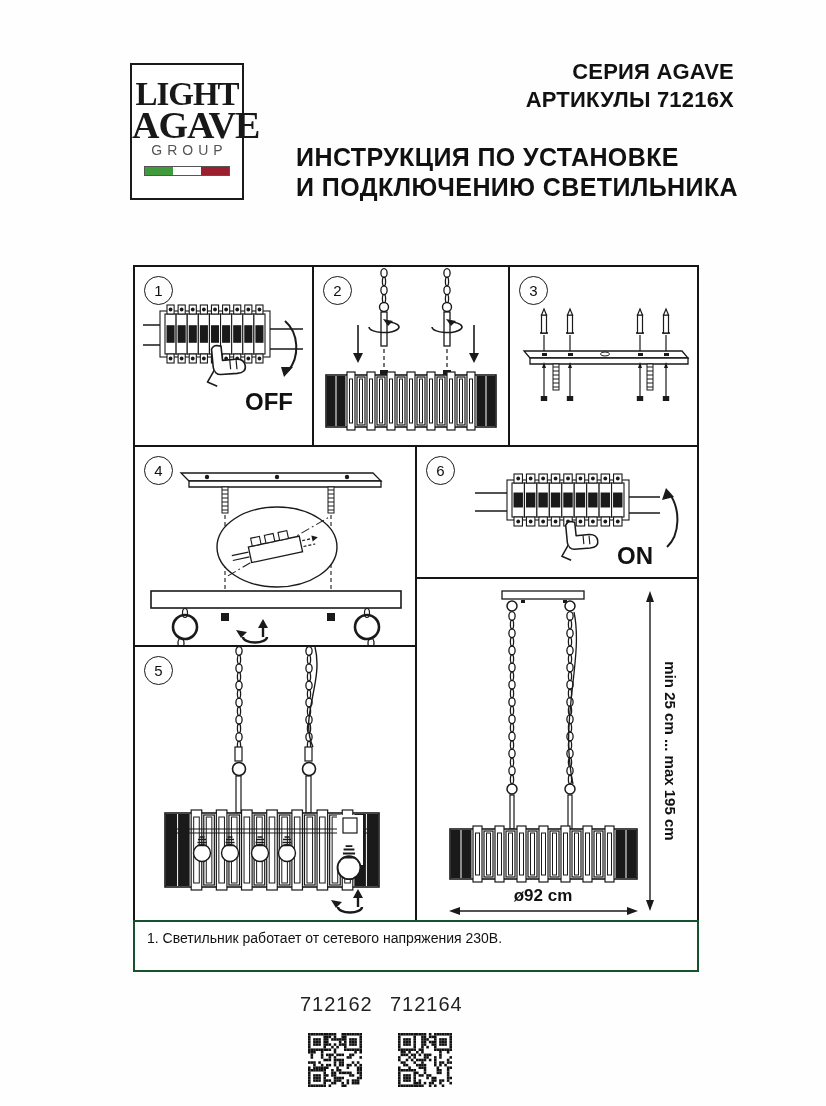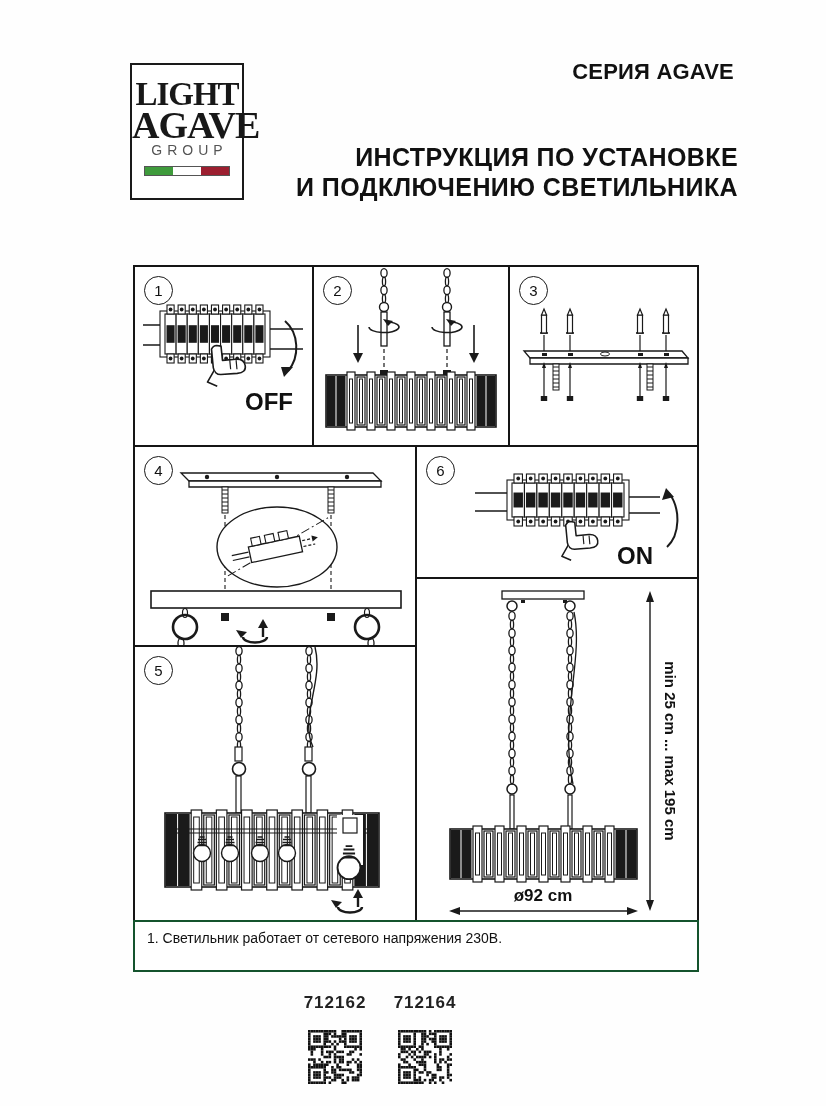--- a/index.html
+++ b/index.html
@@ -9,35 +9,35 @@
   .logo{position:absolute;left:130px;top:63px;width:114px;height:137px;border:2px solid #1a1a1a;
         text-align:center;box-sizing:border-box;padding-top:14px;background:#fff;}
   .logo-light{font-family:"Liberation Serif",serif;font-weight:700;font-size:33px;line-height:30px;letter-spacing:-1px;color:#181818;}
   .logo-star{font-family:"Liberation Serif",serif;font-weight:700;font-size:38px;line-height:33px;letter-spacing:-1px;color:#181818;}
   .logo-group{font-size:14px;letter-spacing:5px;color:#555;margin-top:0;text-indent:5px;}
   .flag{width:84px;height:8px;margin:8px auto 0;display:flex;border:1px solid #555;}
   .flag span{flex:1;}
   .flag .g{background:#3f9b3c;} .flag .w{background:#ffffff;} .flag .r{background:#9c1f30;}
   
   .series-block{position:absolute;top:58px;right:126px;text-align:right;font-weight:700;font-size:22px;line-height:28px;letter-spacing:0.2px;margin-left:12px;}
-  .title-block{position:absolute;top:142px;right:122px;text-align:right;font-weight:700;font-size:25px;line-height:30px;letter-spacing:0.4px;}
+  .title-block{position:absolute;top:142px;right:122px;text-align:left;font-weight:700;font-size:25px;line-height:30px;letter-spacing:0.4px;}
   
   .panel{position:absolute;border:2px solid #151515;background:#fff;box-sizing:border-box;}
   .panel svg.art{position:absolute;left:0;top:0;width:100%;height:100%;}
   .step-circle{position:absolute;left:9px;top:9px;width:27px;height:27px;border:1.7px solid #1a1a1a;border-radius:50%;
                display:flex;align-items:center;justify-content:center;font-size:15px;background:#fff;z-index:2;}
   svg text{font-family:"Liberation Sans",sans-serif;fill:#111;}
   .svg-label{font-size:24px;font-weight:600;}
   
   .notes{position:absolute;left:133px;top:920px;width:566px;height:52px;border:2px solid #14532d;
          box-sizing:border-box;padding:7px 12px;font-size:14px;line-height:19px;background:#fff;}
   
   .footer{position:absolute;left:300px;top:993px;display:flex;gap:20px;}
   .qr-col{width:70px;text-align:center;}
-  .qr-label{font-size:17px;font-weight:700;letter-spacing:1px;color:#222;margin-bottom:17px;}
+  .qr-label{font-size:20px;font-weight:400;letter-spacing:1px;color:#222;margin-bottom:17px;}
   .qr{width:54px;height:54px;}
 </style>
 </head>
 <body>
 
 <div class="page">
 
   <svg width="0" height="0" style="position:absolute" aria-hidden="true">
     <defs>
       <g id="hand">
@@ -83,20 +83,21 @@
     <div class="logo-group">GROUP</div>
     <div class="flag">
         <span class="g"></span>
         <span class="w"></span>
         <span class="r"></span>
       </div>
   </div>
 
   <div class="series-block">
     <div>СЕРИЯ AGAVE</div>
+    <div>АРТИКУЛЫ 71216X</div>
   </div>
   <div class="title-block">
     <div>ИНСТРУКЦИЯ ПО УСТАНОВКЕ</div>
     <div>И ПОДКЛЮЧЕНИЮ СВЕТИЛЬНИКА</div>
   </div>
 
   <section class="panel" style="left:133px;top:265px;width:181px;height:182px">
     <div class="step-circle">
         <span>1</span>
       </div>

